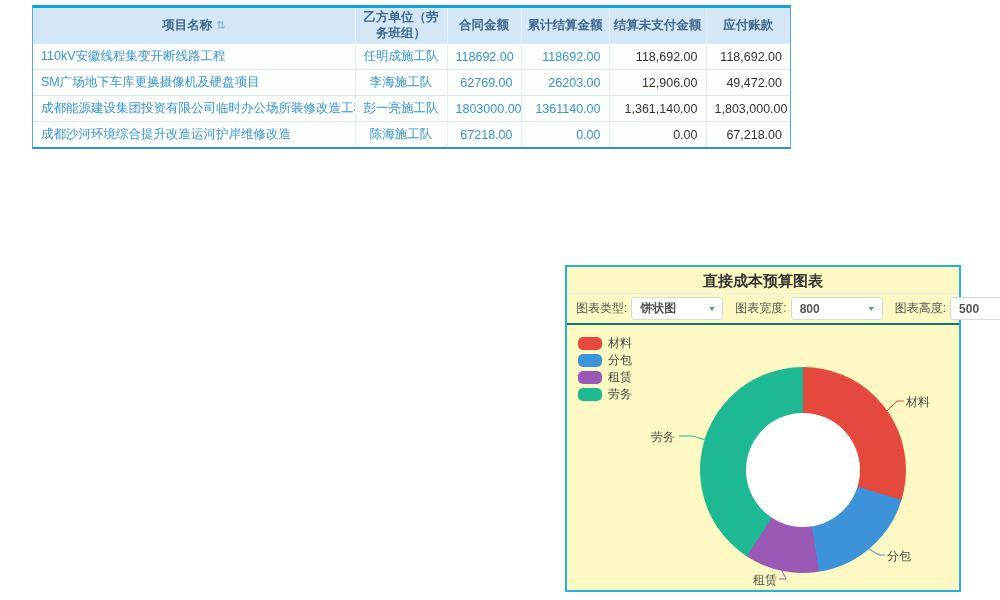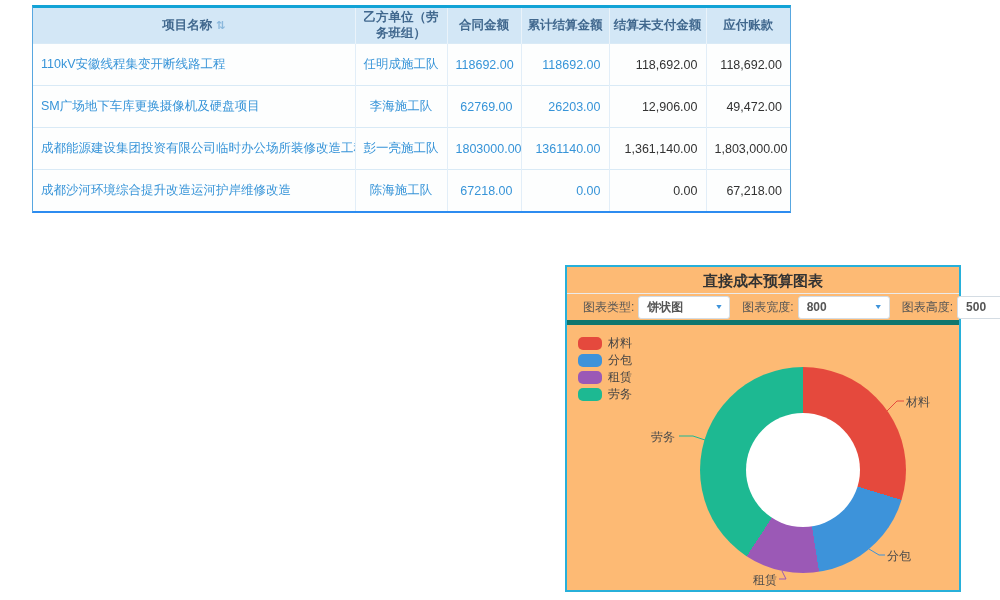--- a/index.html
+++ b/index.html
@@ -24,44 +24,44 @@
   table.report col.c1{width:322px} table.report col.c2{width:92px}
   table.report col.c3{width:74px}  table.report col.c4{width:88px}
   table.report col.c5{width:97px}
   table.report thead th {
     background:#d3e7f6; color:#41688e; font-size:12.5px; font-weight:bold;
     text-align:center; vertical-align:middle; height:34px; padding:2px 4px;
     border-right:1px solid #eaf3fa; line-height:1.25;
   }
   table.report thead th:last-child { border-right:none; }
   table.report tbody td {
-    height:25px; font-size:12.5px; padding:12px 8px;
+    height:25px; font-size:12.5px; padding:4px 8px;
     border-top:1px solid #d9eaf6; border-right:1px solid #e2eef8;
     white-space:nowrap; overflow:hidden; vertical-align:middle;
   }
   table.report tbody td:last-child { border-right:none; }
   .col-project { text-align:left;  color:#3794d8; }
   .col-team    { text-align:center;color:#3794d8; }
   .col-amt     { text-align:right; color:#3794d8; }
   .col-dark    { text-align:right; color:#333333; }
   .sort { color:#8bb8dc; font-size:11px; margin-left:4px; cursor:pointer; }
 
   
   .chart-panel {
     position:absolute; left:565px; top:265px; width:396px; height:327px;
-    background:#fdba74; border:2px solid #27b0da;
+    background:#fef9c3; border:2px solid #27b0da;
   }
   .panel-title {
     height:27px; line-height:27px; text-align:center;
     font-size:15px; font-weight:bold; color:#333;
     border-bottom:1px solid #ebebeb;
   }
   .controls {
-    height:31px; display:flex; align-items:center; padding:0 16px;
-    border-bottom:5px solid #0f766e;
+    height:31px; display:flex; align-items:center; padding:0 9px;
+    border-bottom:2px solid #0f766e;
     justify-content:space-between;
   }
   .ctrl { display:flex; align-items:center; margin-right:12px; }
   .ctrl-label { font-size:12px; color:#555; margin-right:4px; white-space:nowrap; }
   .select-box {
     width:92px; height:23px; border:1px solid #d4dce3; border-radius:3px;
     display:flex; align-items:center; justify-content:space-between;
     padding:0 6px 0 8px; background:#fff; cursor:pointer;
   }
   .select-value { font-size:12px; color:#555;font-weight:bold; }

